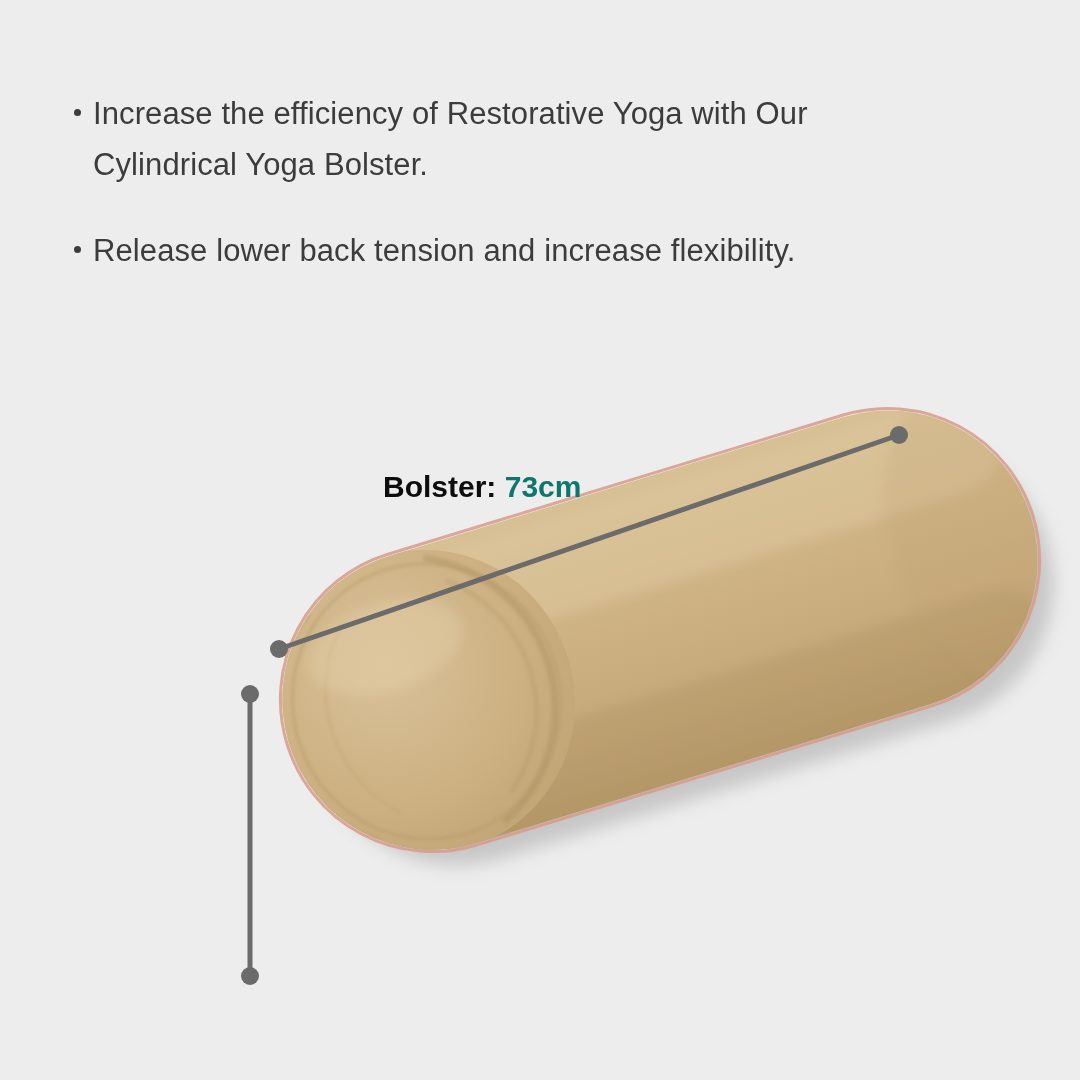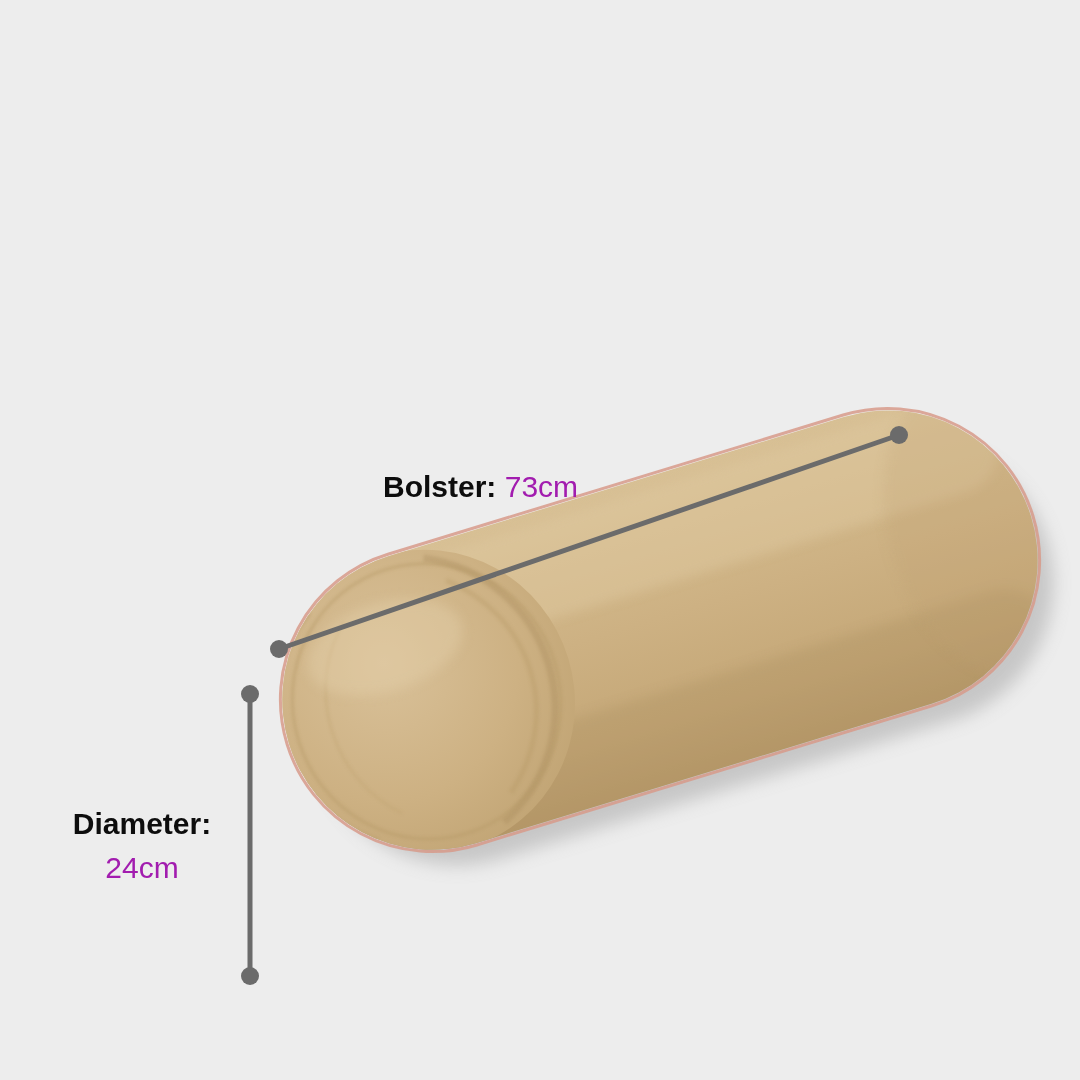--- a/index.html
+++ b/index.html
@@ -62,22 +62,22 @@
   
   .dim-label {
     position: absolute;
     color: #0d0d0d;
     white-space: nowrap;
   }
   .dim-label .strong {
     font-weight: 700;
   }
   .dim-label .value {
-    font-weight: 400;
-    color: #a21caf;
+    font-weight: 700;
+    color: #0f766e;
   }
   #length-label {
     left: 383px;
     top: 470px;
     font-size: 30px;
   }
   #diameter-label {
     left: 52px;
     top: 802px;
     font-size: 30px;
@@ -89,21 +89,29 @@
     display: block;
   }
 </style>
 </head>
 <body>
 
 <div id="stage">
 
   <div class="bullets">
 
-
+    <div class="bullet-row">
+      <span class="bullet-dot"></span>
+      <span class="bullet-text">Increase the efficiency of Restorative Yoga with Our Cylindrical Yoga Bolster.</span>
+    </div>
+
+    <div class="bullet-row">
+      <span class="bullet-dot"></span>
+      <span class="bullet-text">Release lower back tension and increase flexibility.</span>
+    </div>
 
   </div>
 
   <svg id="product" viewBox="0 0 1080 1080">
     <defs>
 
       <linearGradient id="bodyShade" x1="0" y1="0" x2="0" y2="1">
         <stop offset="0" stop-color="#d8c095"></stop>
         <stop offset="0.18" stop-color="#d3ba8c"></stop>
         <stop offset="0.46" stop-color="#cdb183"></stop>
@@ -179,18 +187,14 @@
       <line x1="250" y1="694" x2="250" y2="976" stroke="#6b6b6b" stroke-width="5" stroke-linecap="round"></line>
       <circle cx="250" cy="694" r="9" fill="#6b6b6b"></circle>
       <circle cx="250" cy="976" r="9" fill="#6b6b6b"></circle>
     </g>
   </svg>
 
   <div class="dim-label" id="length-label">
     <span class="strong">Bolster:</span><span>&nbsp;</span><span class="value">73cm</span>
   </div>
 
-  <div class="dim-label" id="diameter-label">
-    <span class="strong">Diameter:</span>
-    <span class="value">24cm</span>
-  </div>
 
 </div>
 
 </body></html>

